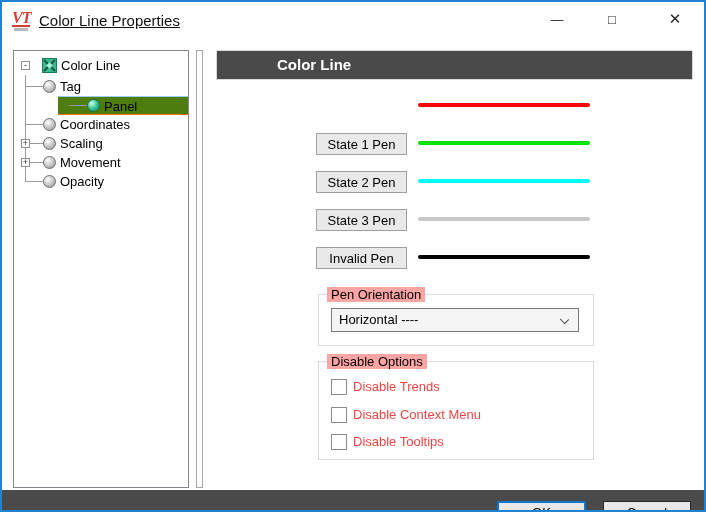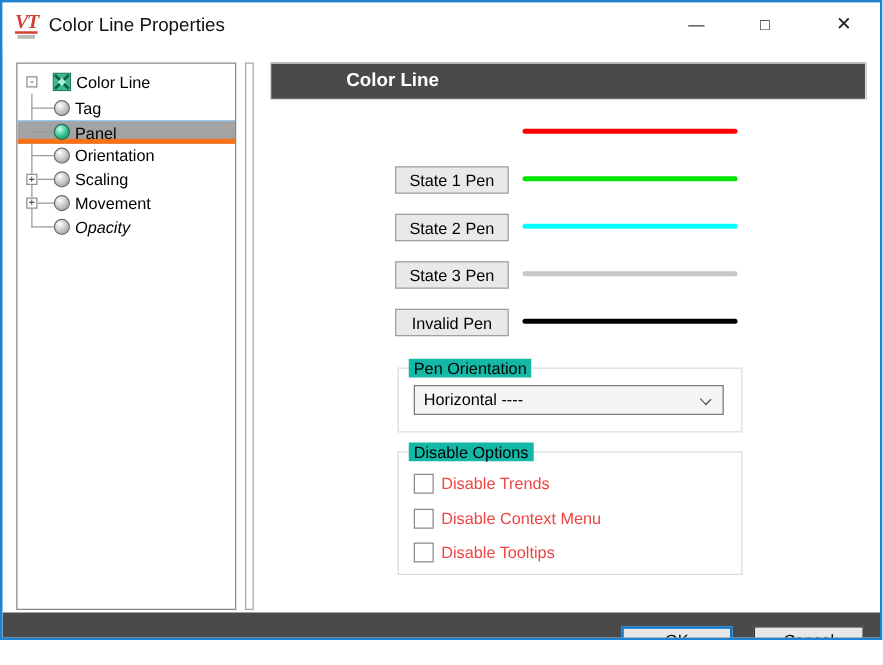--- a/index.html
+++ b/index.html
@@ -11,35 +11,35 @@
     border:2px solid #1f82d2; background:#ffffff; overflow:hidden;
   }
 
   
   .titlebar{ position:absolute; left:0; top:0; width:702px; height:38px; background:#ffffff; }
   .logo{ position:absolute; left:10px; top:7px; width:24px; height:22px; cursor:default; }
   .logo .vt{ font-family:"Liberation Serif","DejaVu Serif",serif; font-weight:bold; font-style:italic;
     color:#d43f34; font-size:16px; line-height:15px; letter-spacing:-1px;
     border-bottom:2px solid #d43f34; padding-bottom:0px; display:inline-block;}
   .logo .bar{ width:14px; height:3px; background:#b9b9b9; margin:1px 0 0 2px; }
-  .win-title{ position:absolute; left:37px; top:10px; font-size:15px; color:#111; white-space:nowrap; }
+  .win-title{ position:absolute; left:37px; top:10px; font-size:15px; color:#111; white-space:nowrap;text-decoration:underline; }
   .win-btn{ position:absolute; top:0; width:50px; height:34px; display:flex; align-items:center;
     justify-content:center; color:#222; cursor:pointer; background:transparent; border:0; }
   .win-btn.min{ left:530px; font-size:13px; }
   .win-btn.max{ left:585px; font-size:13px; }
   .win-btn.close{ left:648px; font-size:15px; }
 
   
   .tree{
     position:absolute; left:11px; top:48px; width:176px; height:438px;
     border:1px solid #828790; background:#fff; font-size:13px; color:#000; overflow:hidden;
   }
   .tree .vline{ position:absolute; left:11px; top:24px; width:1px; height:107px; background:#9a9a9a; }
   .tree .row{ position:absolute; left:0; width:100%; height:19px; line-height:19px; cursor:default; }
-  .tree .row.selected{ background:#a3a3a3; border-top:1px solid #98ccf0; border-bottom:4px solid #f97316; }
+  .tree .row.selected{ background:#4d7c0f; border-top:1px solid #98ccf0; border-bottom:1px solid #f97316;margin-left:44px; }
   .tree .stub{ position:absolute; width:18px; height:1px; background:#9a9a9a; }
   .expander{
     position:absolute; width:9px; height:9px; background:#fff; border:1px solid #8f8f8f;
     font-size:9px; line-height:7px; text-align:center; color:#333; cursor:pointer;
   }
   .sphere{
     position:absolute; width:13px; height:13px; border-radius:50%;
     background:radial-gradient(circle at 35% 30%, #ffffff, #c2c2c2 55%, #8f8f8f);
     border:1px solid #6e6e6e;
   }
@@ -61,21 +61,21 @@
   }
   .pen-row-btn{
     position:absolute; left:314px; width:91px; height:22px;
     background:#e9e9e9; border:1px solid #9f9f9f; font-size:13px; color:#000;
     font-family:"Liberation Sans","DejaVu Sans",sans-serif; cursor:pointer;
   }
   .pen-line{ position:absolute; left:416px; width:172px; height:4px; border-radius:2px; }
 
   .groupbox{ position:absolute; border:1px solid #dcdcdc; }
   .groupbox .legend{
-    position:absolute; left:8px; top:-8px; background:#14b8a6; padding:0 4px;
+    position:absolute; left:8px; top:-8px; background:#fca5a5; padding:0 4px;
     font-size:13px; color:#000; white-space:nowrap;
   }
   .combo{
     position:absolute; left:12px; top:13px; width:248px; height:24px;
     background:#f5f5f5; border:1px solid #7a7a7a; font-size:13px; color:#000;
     line-height:22px; padding-left:7px; cursor:pointer;
   }
   .combo .chev{
     position:absolute; right:10px; top:7px; width:7px; height:7px;
     border-right:1px solid #4d4d4d; border-bottom:1px solid #4d4d4d;
@@ -137,38 +137,38 @@
 
     <div class="row selected" style="top:45px;">
       <div class="stub" style="left:11px; top:8px;"></div>
       <div class="sphere green" style="left:29px; top:2px;"></div>
       <span class="lbl" style="left:46px;">Panel</span>
     </div>
 
     <div class="row" style="top:64px;">
       <div class="stub" style="left:11px; top:9px;"></div>
       <div class="sphere" style="left:29px; top:3px;"></div>
-      <span class="lbl" style="left:46px;">Orientation</span>
+      <span class="lbl" style="left:46px;">Coordinates</span>
     </div>
 
     <div class="row" style="top:83px;">
       <div class="stub" style="left:16px; top:9px;"></div>
       <div class="expander" style="left:7px; top:5px;">+</div>
       <div class="sphere" style="left:29px; top:3px;"></div>
       <span class="lbl" style="left:46px;">Scaling</span>
     </div>
 
     <div class="row" style="top:102px;">
       <div class="stub" style="left:16px; top:9px;"></div>
       <div class="expander" style="left:7px; top:5px;">+</div>
       <div class="sphere" style="left:29px; top:3px;"></div>
       <span class="lbl" style="left:46px;">Movement</span>
     </div>
 
-    <div class="row" style="top:121px;font-style:italic;">
+    <div class="row" style="top:121px;">
       <div class="stub" style="left:11px; top:9px;"></div>
       <div class="sphere" style="left:29px; top:3px;"></div>
       <span class="lbl" style="left:46px;">Opacity</span>
     </div>
   </div>
 
   <div class="splitter"></div>
 
   <div class="panel-header">Color Line</div>
 

